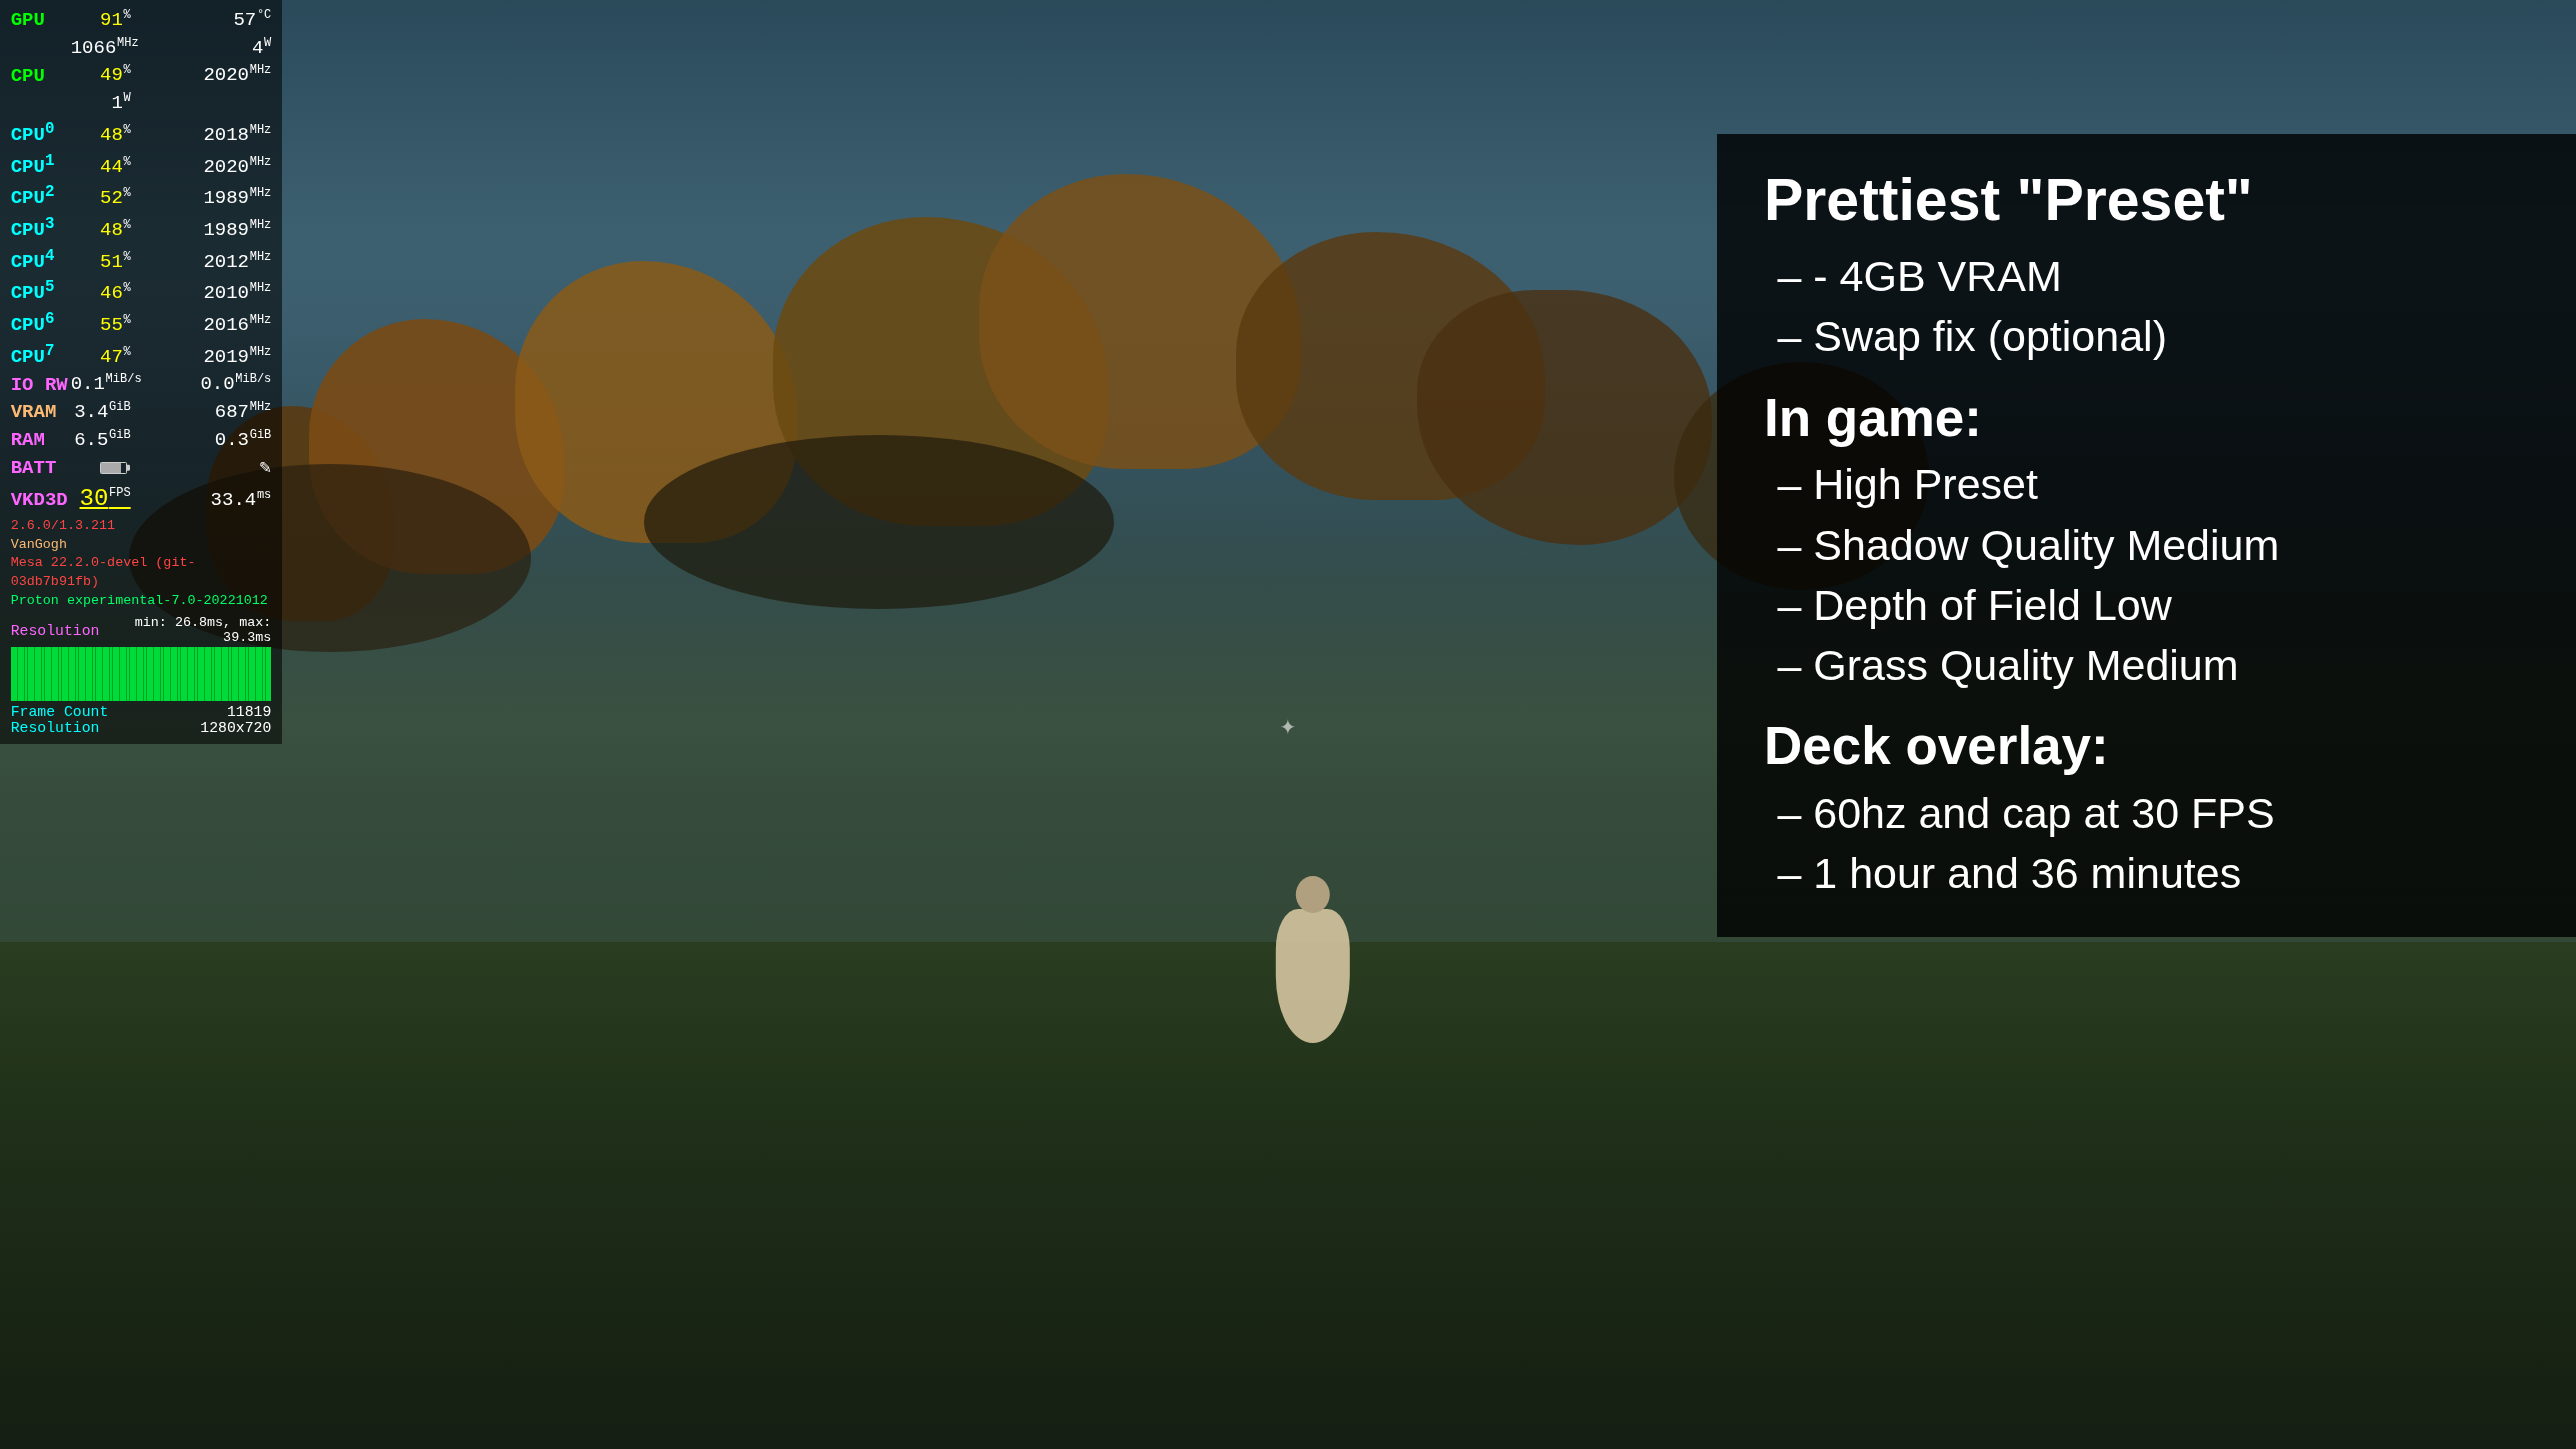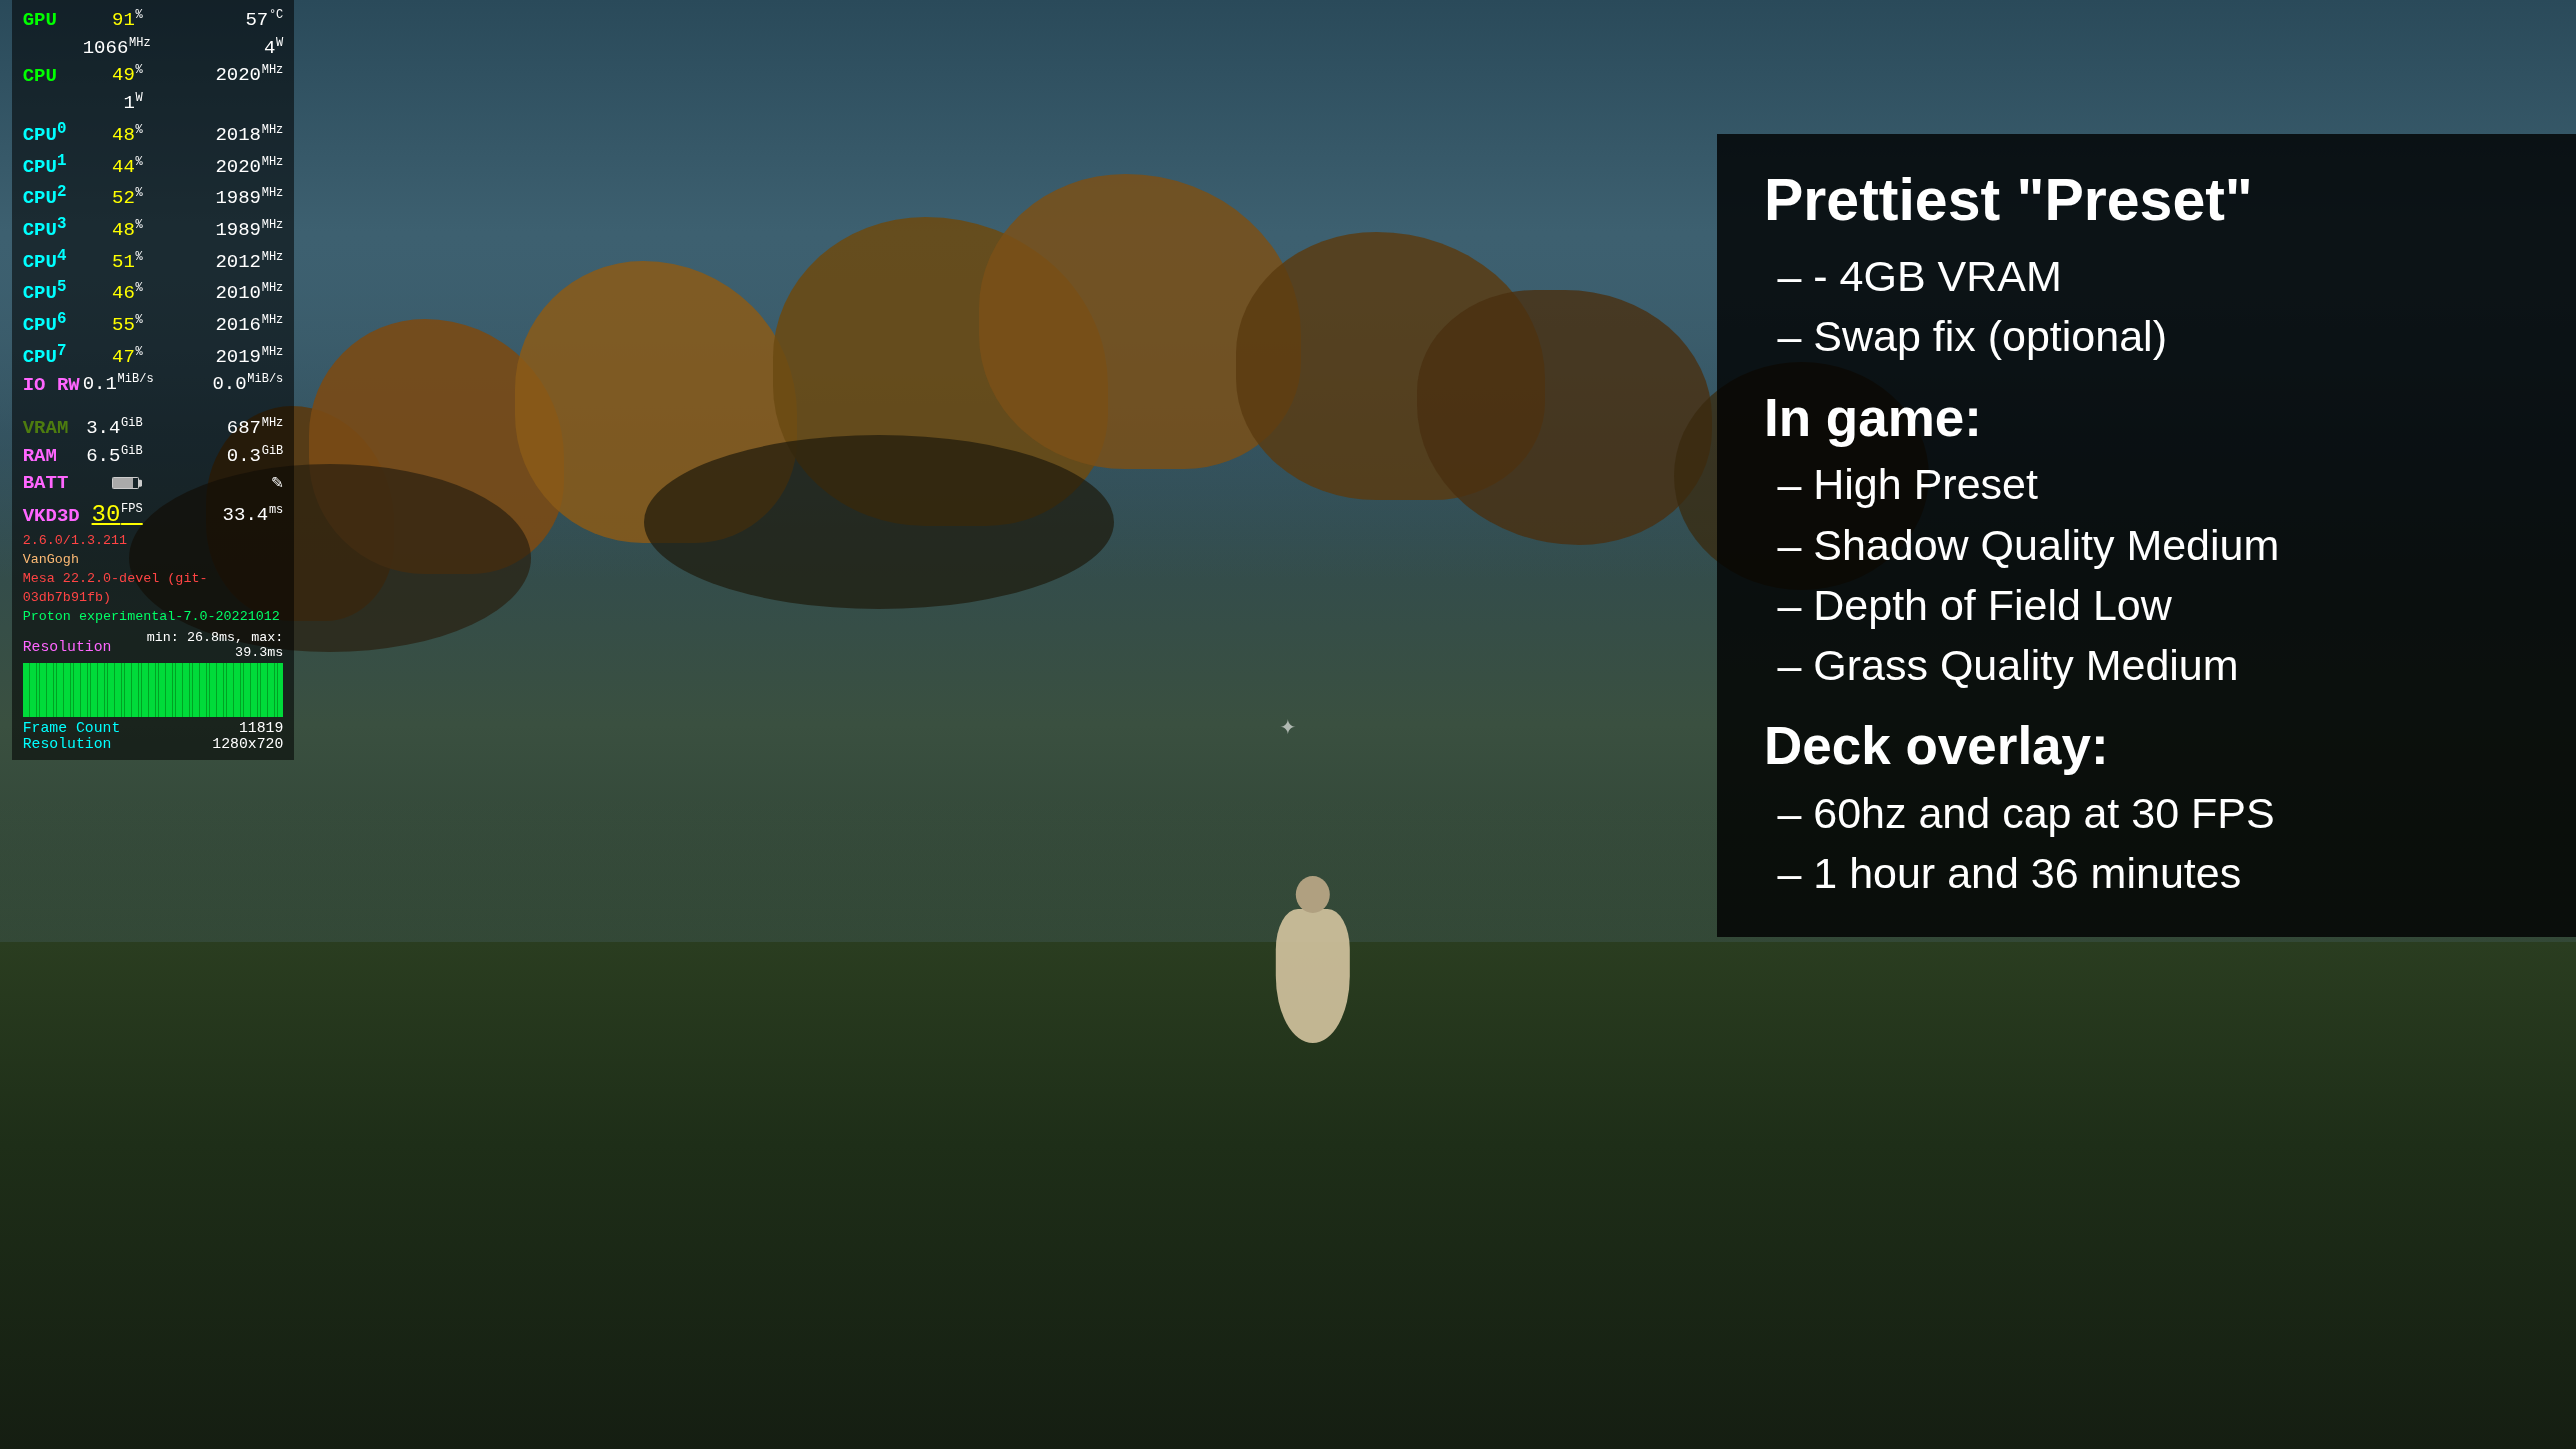--- a/index.html
+++ b/index.html
@@ -70,21 +70,21 @@
       bottom: 0;
       left: 50%;
       transform: translateX(-50%);
       opacity: 0.9;
     }
 
     
     #hud {
       position: absolute;
       top: 0;
-      left: 12px;
+      left: 0;
       width: 282px;
       padding: 8px 10.7px;
       z-index: 10;
       background: rgba(0,0,0,0.55);
     }
 
     .hud-row {
       display: flex;
       align-items: baseline;
       margin-bottom: 2.7px;
@@ -96,21 +96,21 @@
       color: #00ffff;
       min-width: 60px;
       font-weight: bold;
       font-size: 19px;
     }
 
     .hud-label.gpu { color: #00ff00; }
     .hud-label.cpu-main { color: #00ff00; }
     .hud-label.cpu-core { color: #00ffff; }
     .hud-label.io { color: #ff66ff; }
-    .hud-label.vram { color: #4d7c0f; margin-top: 16px; }
+    .hud-label.vram { color: #fdba74; }
     .hud-label.ram { color: #ff66ff; }
     .hud-label.batt { color: #ff66ff; }
     .hud-label.vkd3d { color: #ff66ff; }
 
     .hud-val {
       color: #ffff00;
       min-width: 60px;
       text-align: right;
       font-size: 19px;
     }

